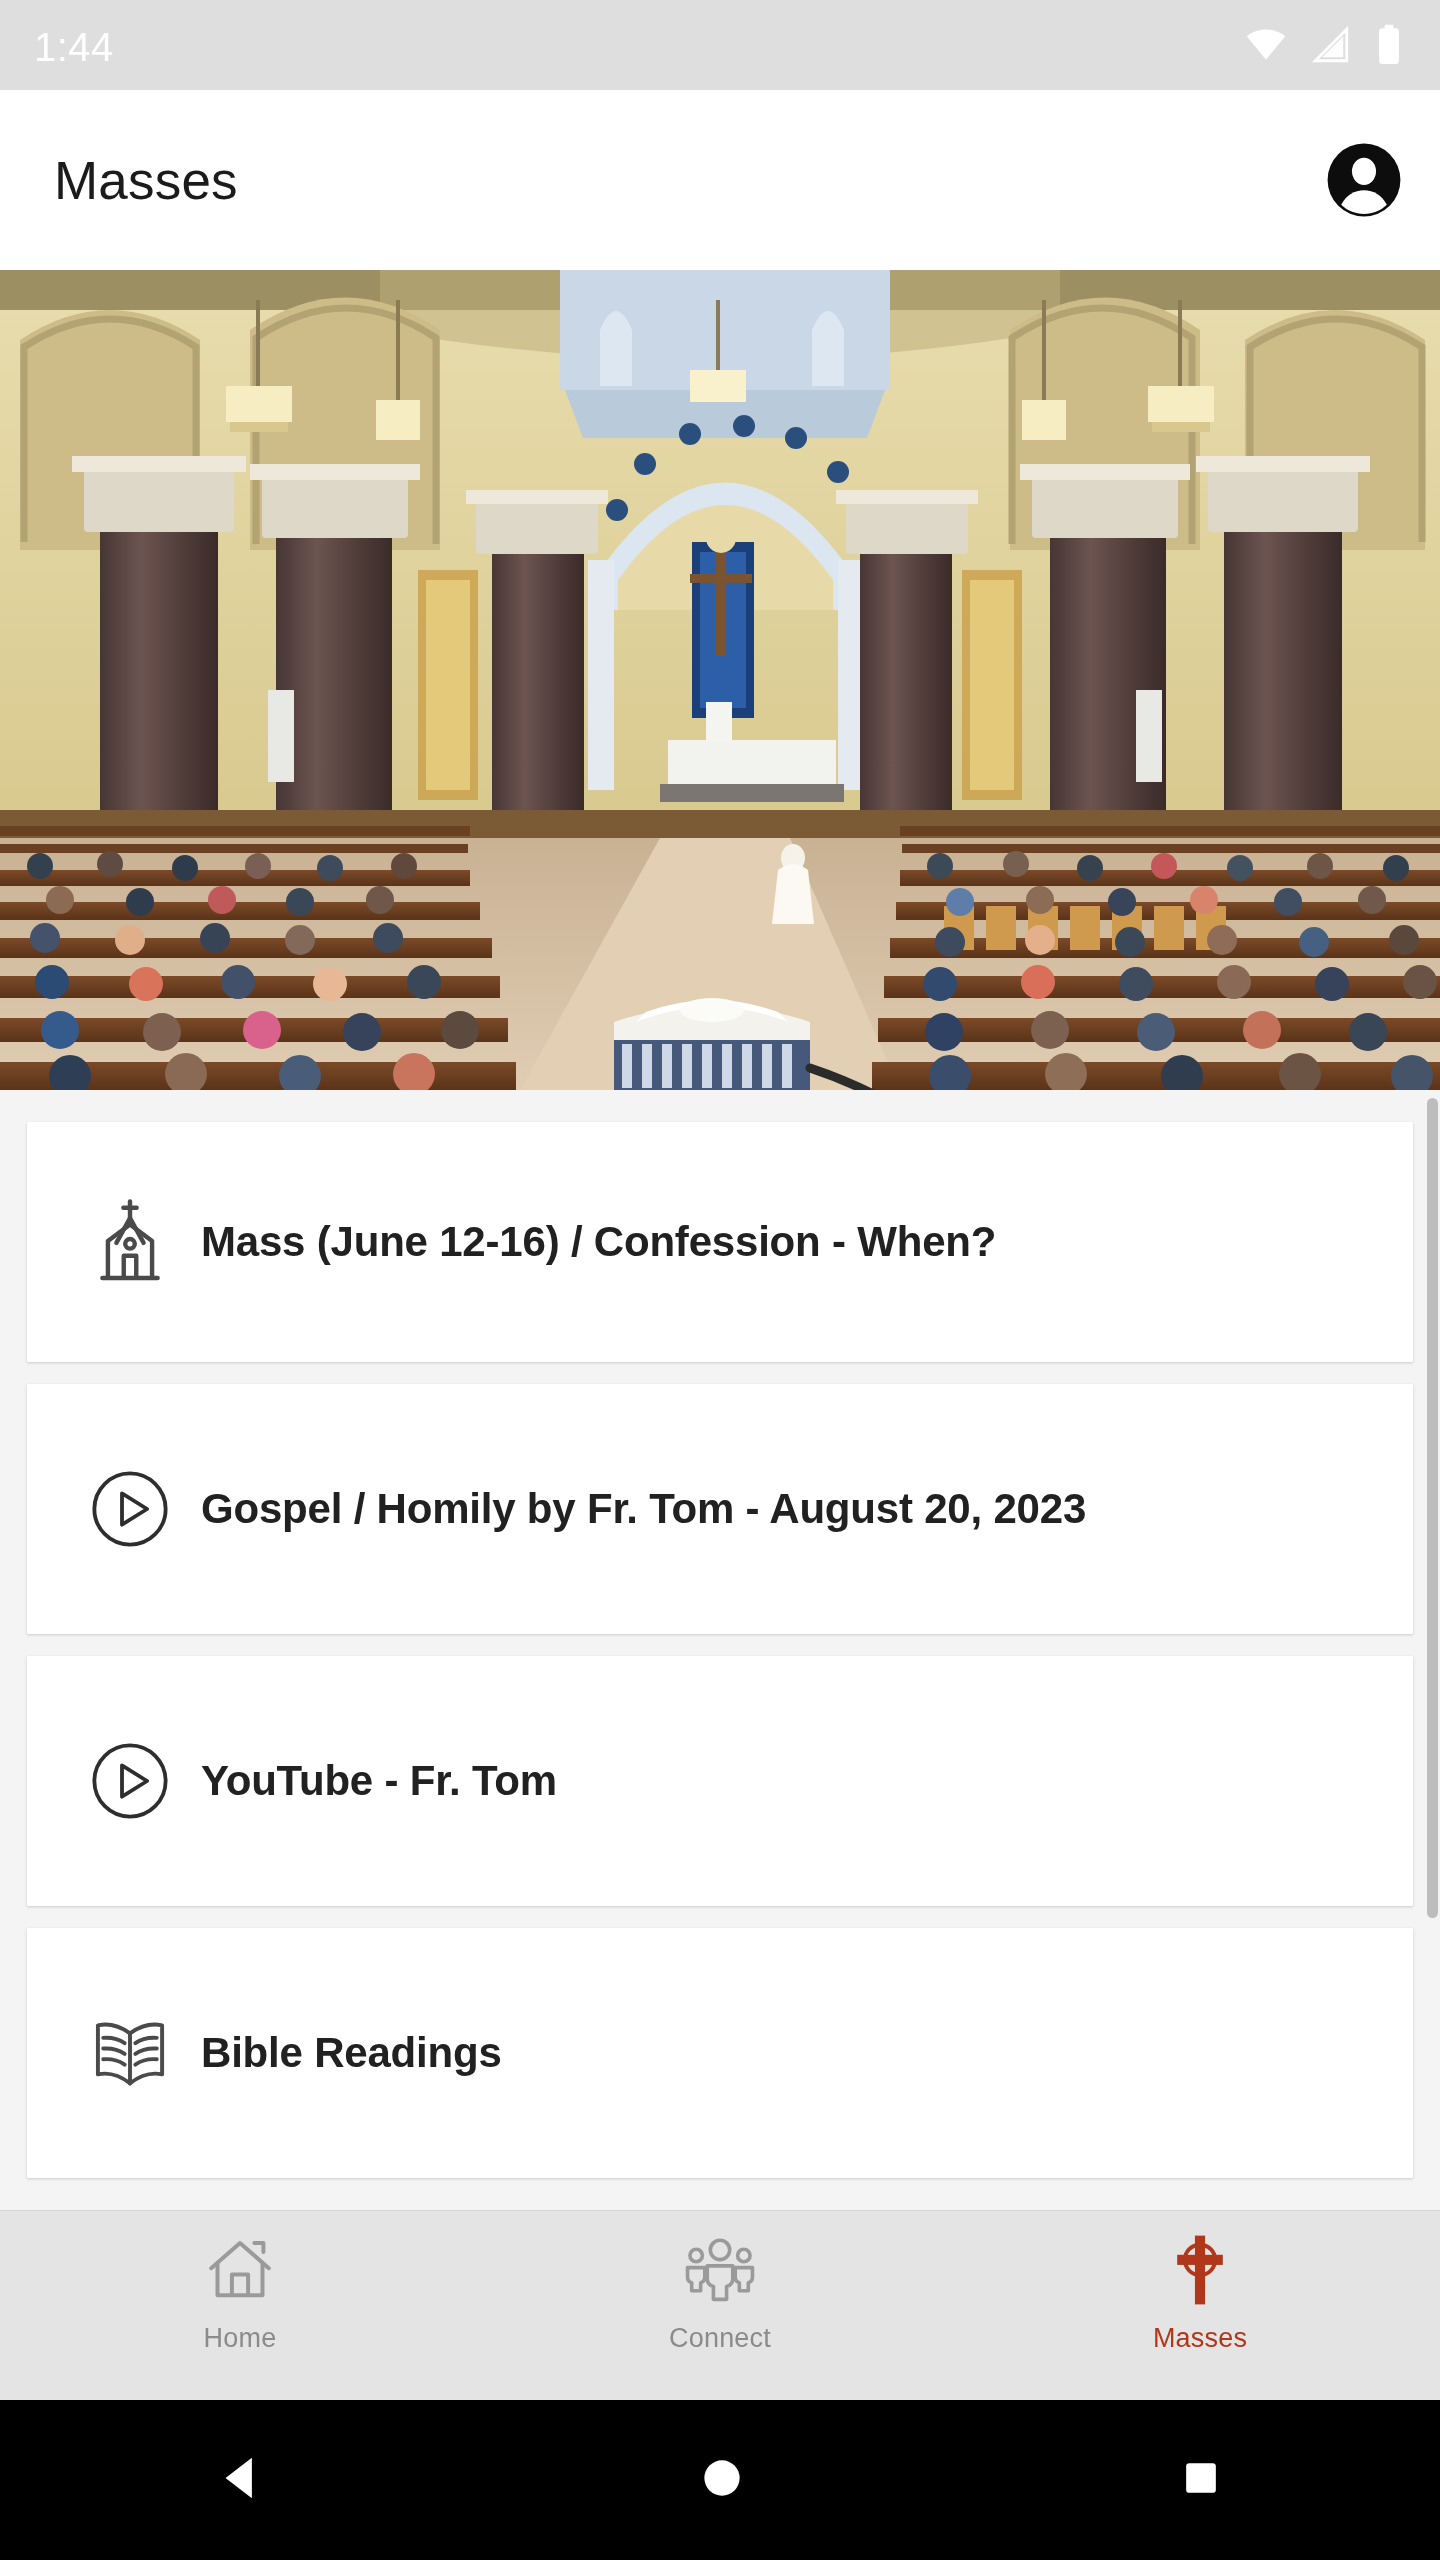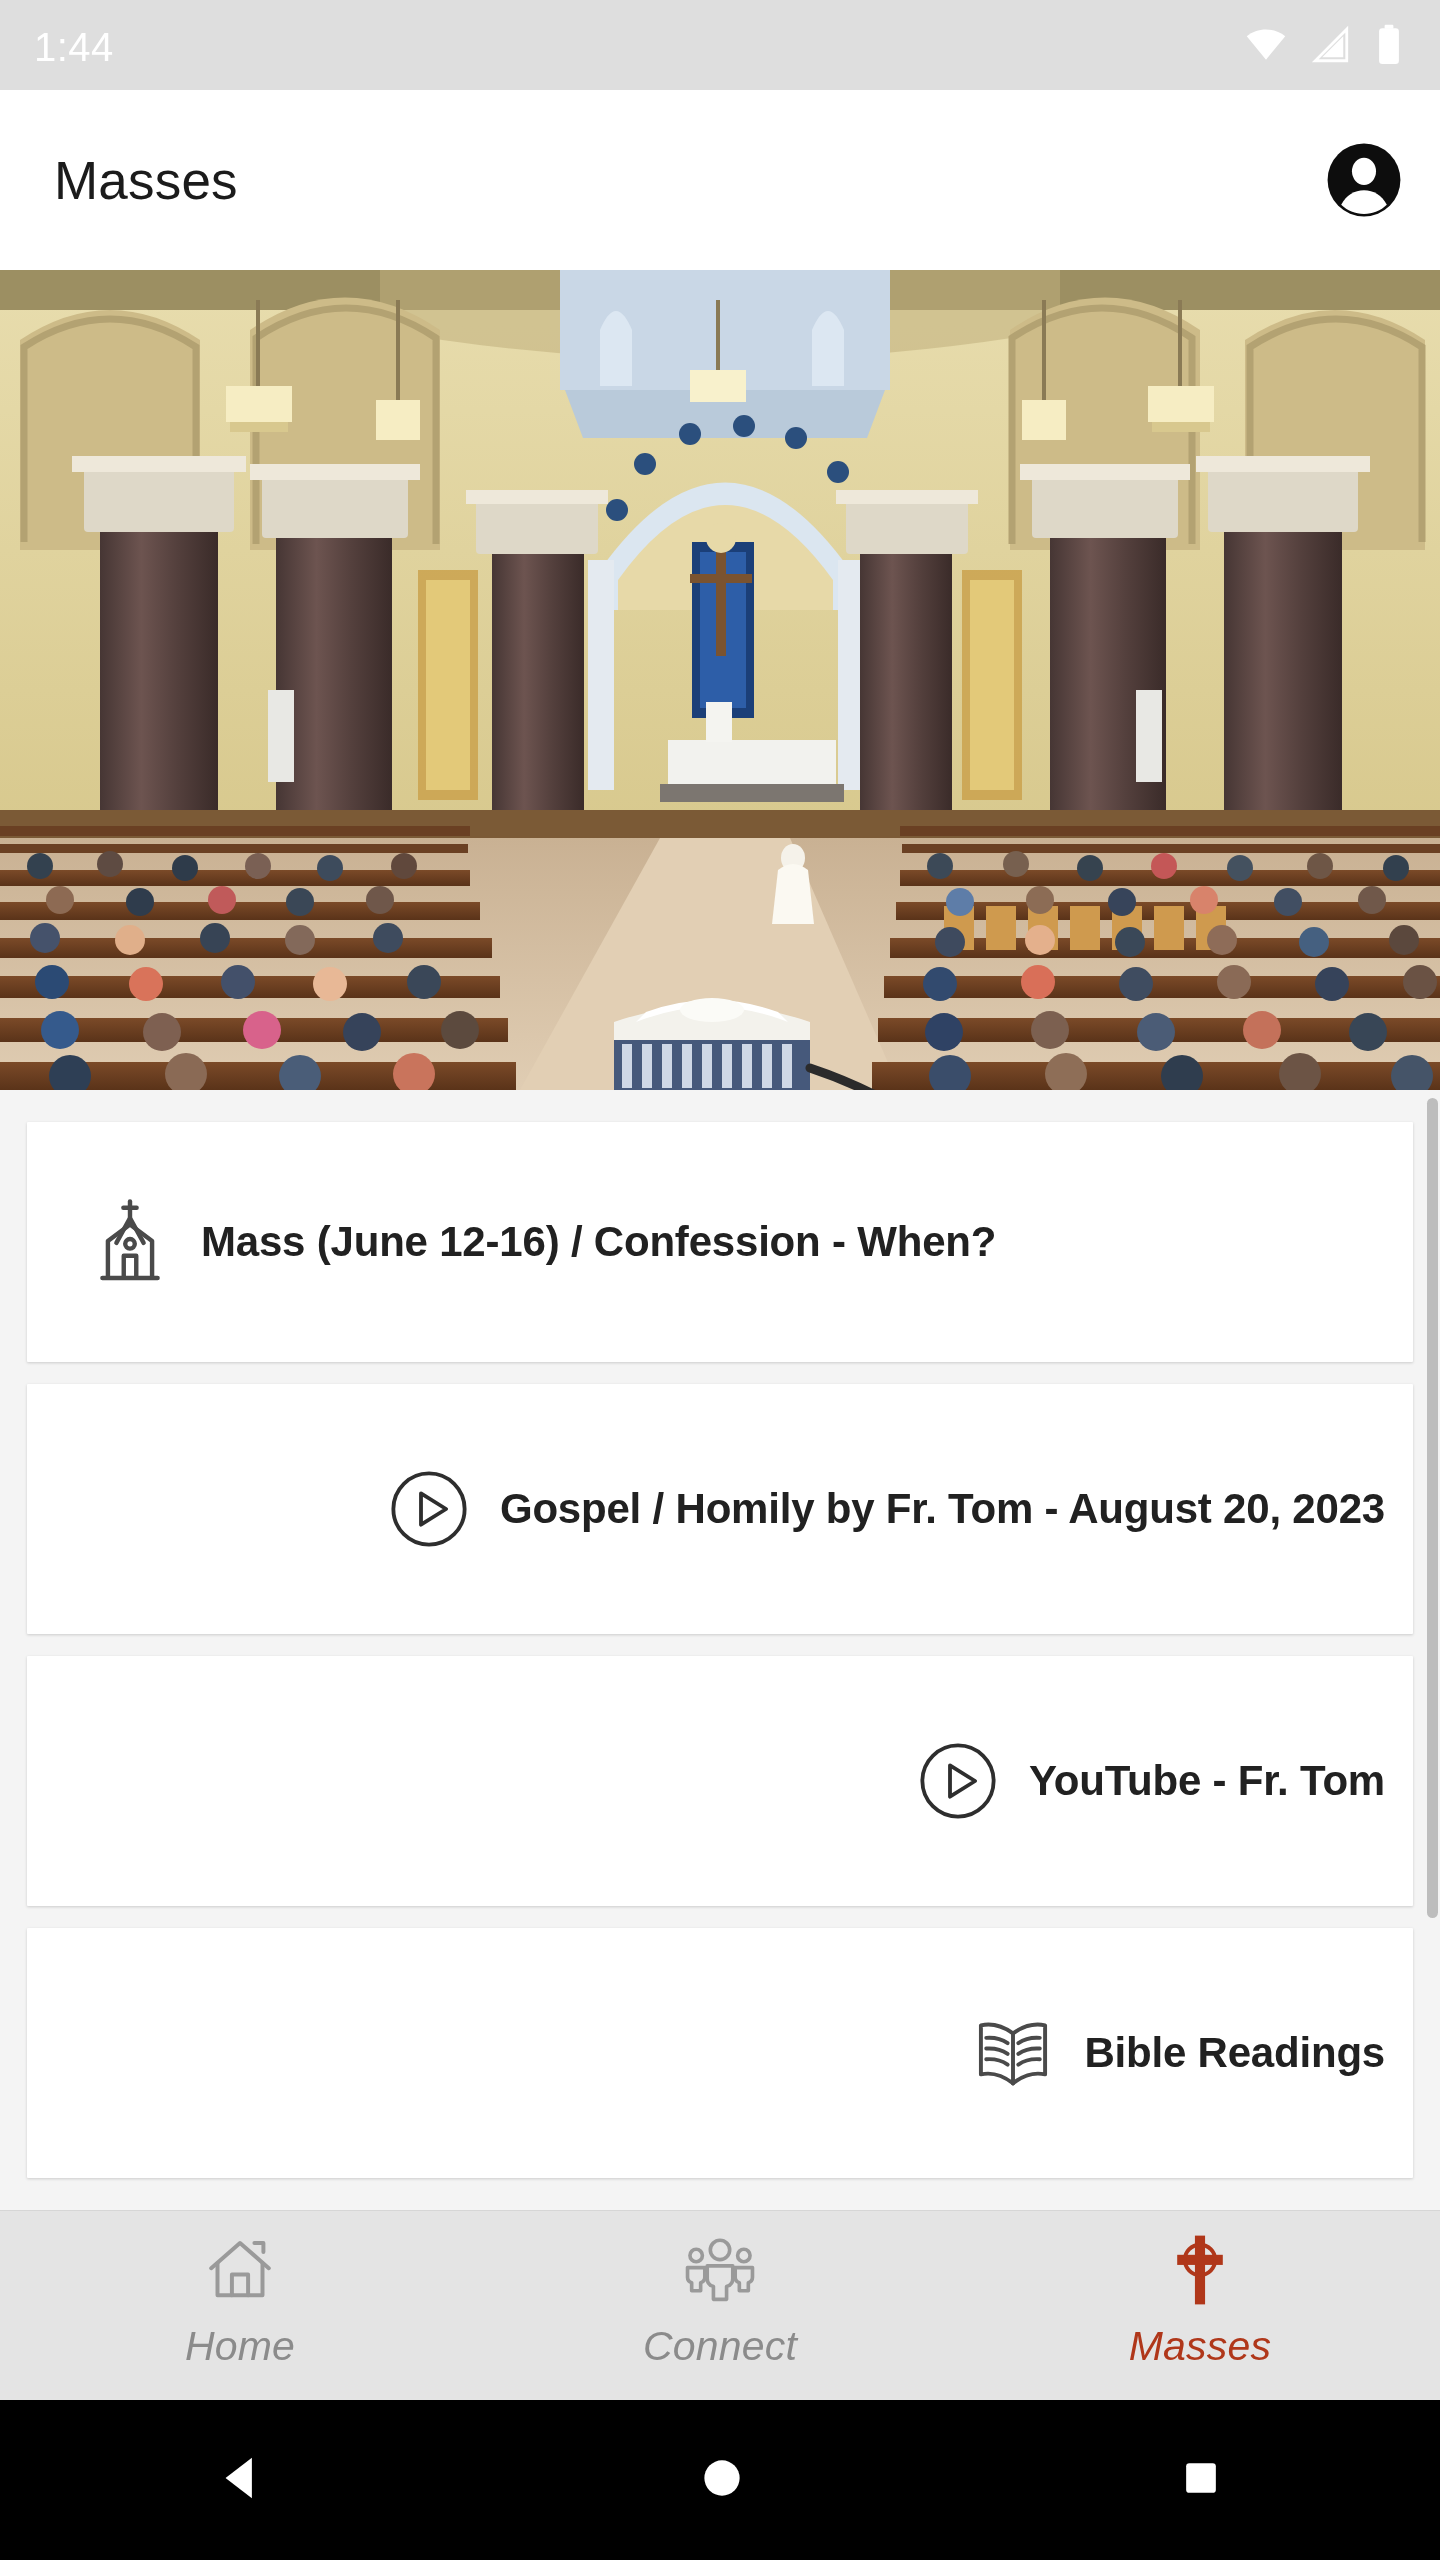--- a/index.html
+++ b/index.html
@@ -42,38 +42,38 @@
     box-shadow:0 1px 3px rgba(0,0,0,0.17);
     display:flex; align-items:center; padding:0 28px 0 62px;
     border-radius:1px;
   }
   .card-icon { flex:0 0 auto; width:82px; display:flex; align-items:center; justify-content:center; }
   .card-label {
     font-size:42px; font-weight:bold; color:#212121; line-height:1.16;
     margin-left:30px; letter-spacing:-0.2px;
   }
   .h-240 { height:240px; }
-  .h-250 { height:250px;justify-content:flex-end; }
+  .h-250 { height:250px; }
 
   
   .scrollbar-track { position:absolute; top:0; right:0; width:12px; height:1120px; background:transparent; }
   .scrollbar-thumb { position:absolute; top:8px; right:2px; width:11px; height:820px; background:#bdbdbd; border-radius:6px; }
 
   
   .bottom-nav {
     position:absolute; top:2210px; left:0; width:1440px; height:190px;
     background:#e4e4e4; display:flex; align-items:flex-start;
     border-top:1px solid #d6d6d6;
   }
   .nav-item {
     flex:1 1 0; display:flex; flex-direction:column; align-items:center;
     padding-top:20px; gap:14px;
   }
   .nav-icon { height:78px; display:flex; align-items:center; justify-content:center; }
-  .nav-label { font-size:41px; color:#8b8b8b; letter-spacing:0.2px;font-style:italic; }
+  .nav-label { font-size:27px; color:#8b8b8b; letter-spacing:0.2px; }
   .nav-item.active .nav-label { color:#b0371a; }
 
   
   .android-nav {
     position:absolute; top:2400px; left:0; width:1440px; height:160px;
     background:#000000; display:flex; align-items:center; justify-content:space-around;
   }
 </style>
 </head>
 <body>

